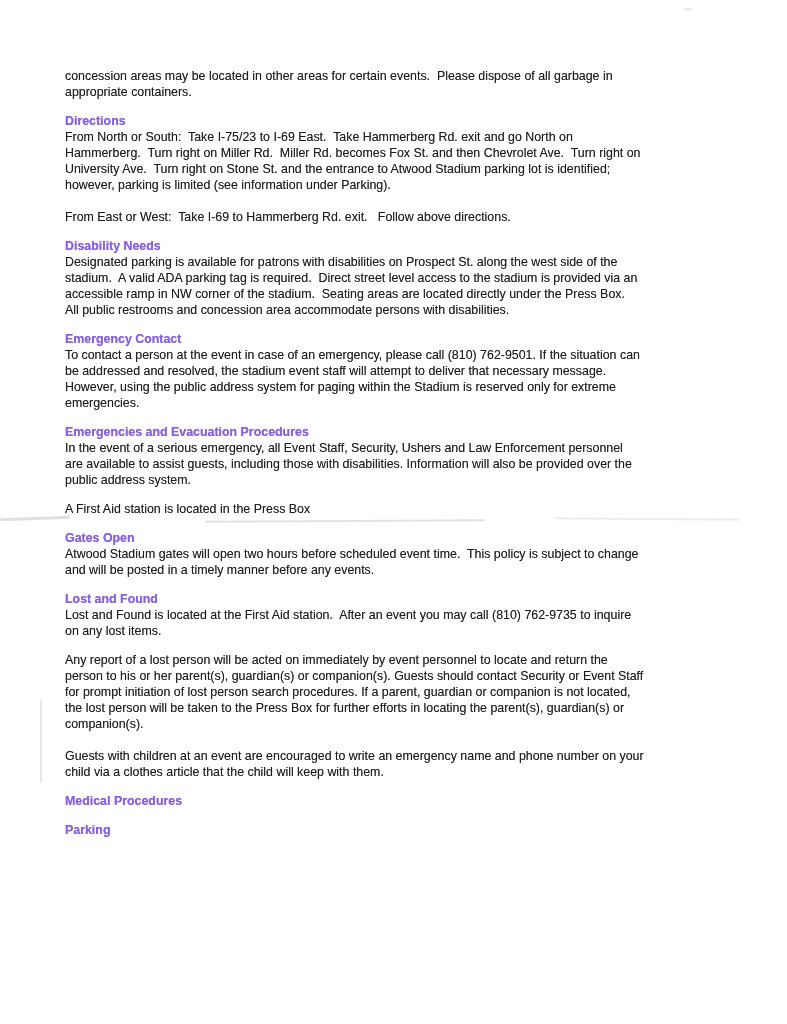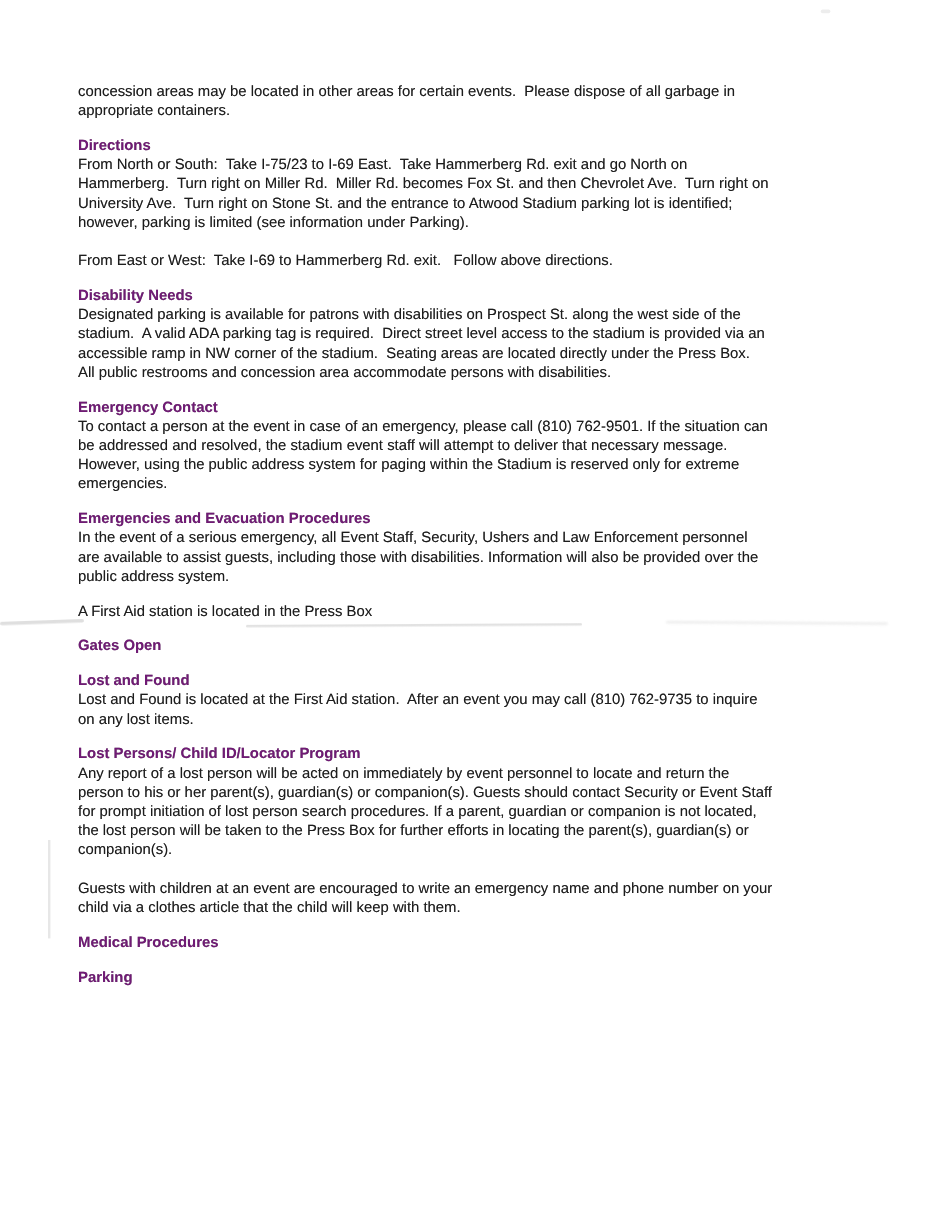--- a/index.html
+++ b/index.html
@@ -30,21 +30,21 @@
     margin: 0;
     white-space: pre-wrap;
   }
   .p + .p { margin-top: 16px; } 
   .block { margin-top: 13px; }
   .h {
     margin: 0;
     font-size: 12.4px;
     line-height: 16px;
     font-weight: bold;
-    color: #701a75;
+    color: #8b5cf6;
   }
   .block.gap .p:first-of-type { margin-top: 0; } 
 
   
   .artifact { position: absolute; pointer-events: none; }
   .fold-a {
     left: 0; top: 517px; width: 70px; height: 3px;
     background: #c6c6c6; opacity: .55;
     transform: rotate(-2deg); border-radius: 2px; filter: blur(.6px);
   }
@@ -114,30 +114,31 @@
 are available to assist guests, including those with disabilities. Information will also be provided over the
 public address system.</p>
     </section>
 
     <section class="block">
       <p class="p">A First Aid station is located in the Press Box</p>
     </section>
 
     <section class="block">
       <h2 class="h">Gates Open</h2>
+      <p class="p">Atwood Stadium gates will open two hours before scheduled event time.  This policy is subject to change
+and will be posted in a timely manner before any events.</p>
     </section>
 
     <section class="block">
       <h2 class="h">Lost and Found</h2>
       <p class="p">Lost and Found is located at the First Aid station.  After an event you may call (810) 762-9735 to inquire
 on any lost items.</p>
     </section>
 
     <section class="block">
-      <h2 class="h">Lost Persons/ Child ID/Locator Program</h2>
       <p class="p">Any report of a lost person will be acted on immediately by event personnel to locate and return the
 person to his or her parent(s), guardian(s) or companion(s). Guests should contact Security or Event Staff
 for prompt initiation of lost person search procedures. If a parent, guardian or companion is not located,
 the lost person will be taken to the Press Box for further efforts in locating the parent(s), guardian(s) or
 companion(s).</p>
       <p class="p">Guests with children at an event are encouraged to write an emergency name and phone number on your
 child via a clothes article that the child will keep with them.</p>
     </section>
 
     <section class="block">

